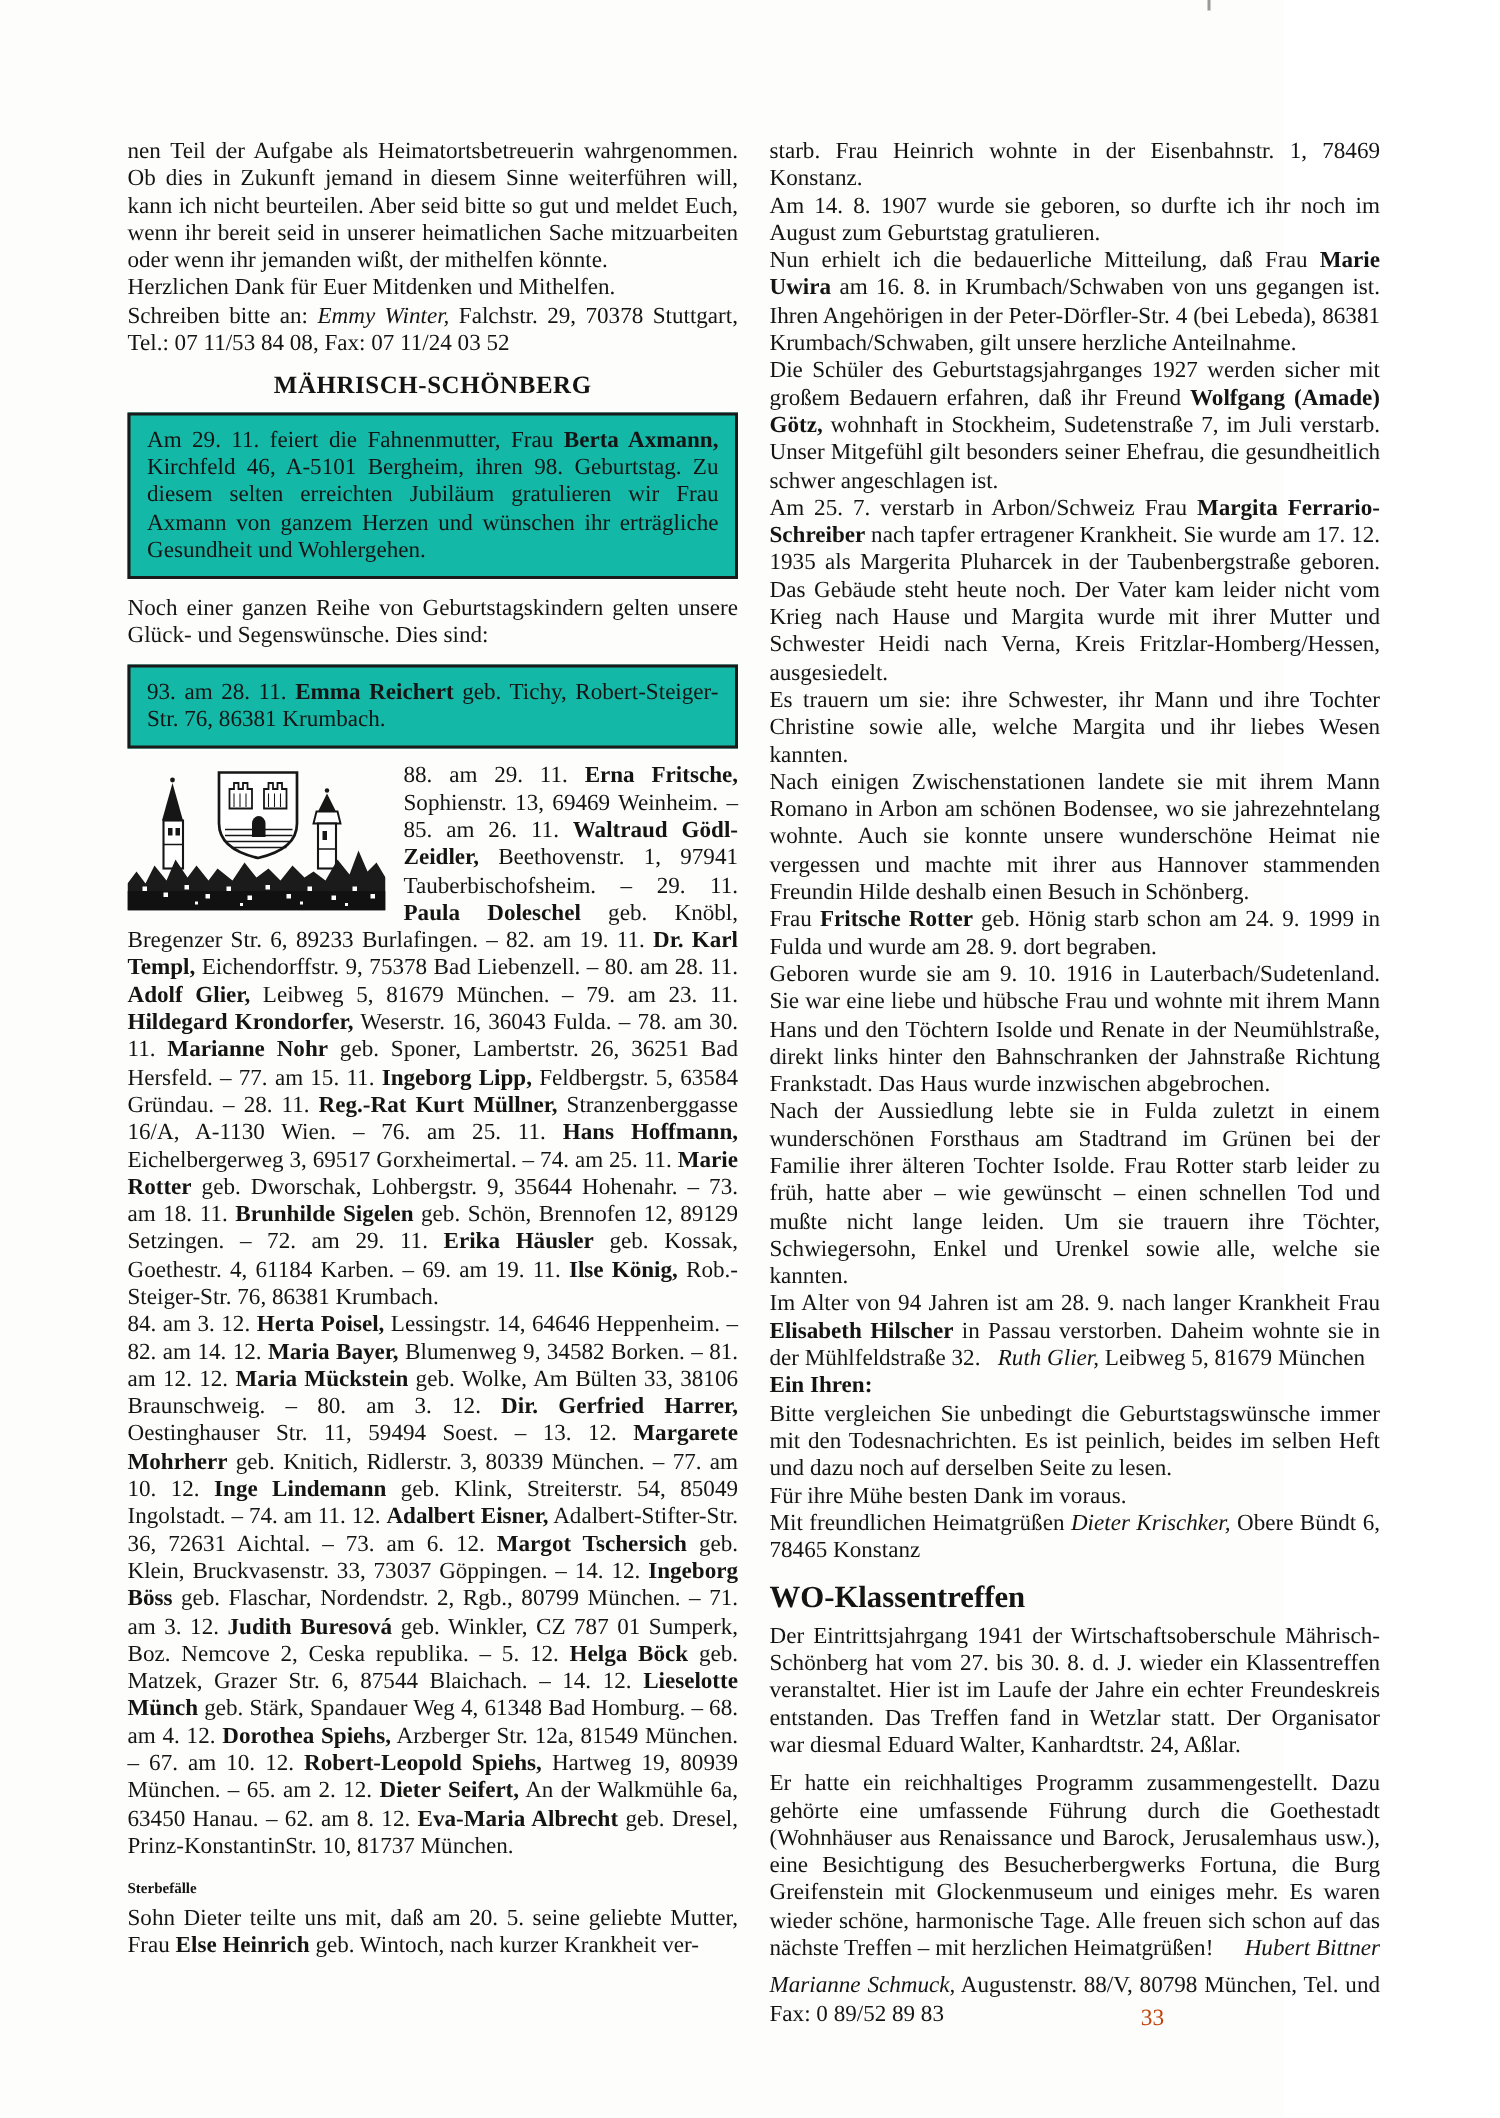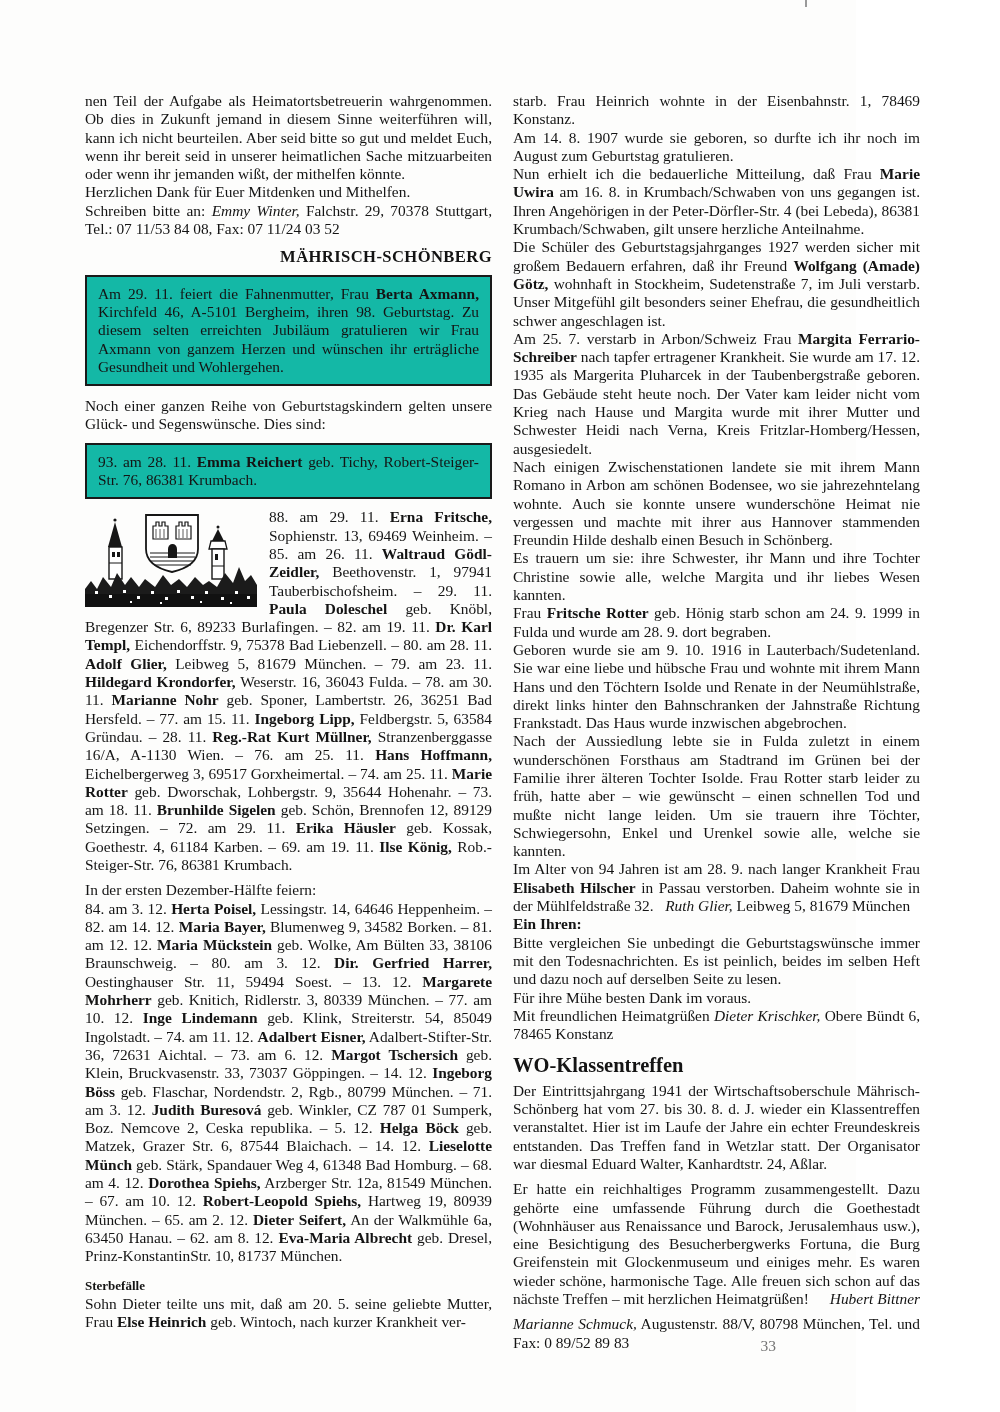--- a/index.html
+++ b/index.html
@@ -11,42 +11,42 @@
     overflow: hidden;
   }
   .page { position: relative; width: 856px; height: 1412px; background: #fdfdfc; }
   .columns {
     position: absolute; left: 85px; top: 92px; width: 836px;
     display: flex; gap: 21px;
   }
   .col { width: 407px; font-size: 15.4px; line-height: 18.3px; }
   .col p { margin: 0; text-align: justify; }
   .section-heading {
-    margin: 10px 0 8px; text-align: right;
+    margin: 10px 0 8px; text-align: center;
     font-size: 16.6px; font-weight: bold; letter-spacing: 0.4px;
   }
   .wo-heading {
     margin: 13px 0 7px; text-align: left;
     font-size: 20.5px; font-weight: bold;
   }
-  .sub-heading { margin: 11px 0 0; font-size: 13px; font-weight: bold; text-align: left; }
+  .sub-heading { margin: 11px 0 0; font-size: 10px; font-weight: bold; text-align: left; }
   .box {
     border: 2px solid #1a1a1a; background: #14b8a6;
     padding: 8px 11px; margin: 2px 0 10px;
   }
   .box-first { margin-top: 3px; margin-bottom: 11px; }
   .box-second { margin-top: 9px; margin-bottom: 9px; }
   .gap-sm { margin-top: 7px !important; }
   .nov-block { margin-top: 2px; }
   .nov-block::after { content: ""; display: block; clear: both; }
   .town-figure { float: left; width: 172px; height: 96px; margin: 3px 12px 1px 0; }
   .sig-right { float: right; }
   .page-number {
     position: absolute; top: 1337px; right: 80px;
-    font-size: 15.5px; color: #737373;
+    font-size: 15.5px; color: #c2410c;
   }
   .scan-artifact { position: absolute; left: 805px; top: 0; width: 2px; height: 7px; background: #9a9a9a; }
   b, i { font-family: inherit; }
 </style>
 </head>
 <body>
 
 <div class="page">
   <div class="scan-artifact"></div>
 
@@ -119,35 +119,34 @@
             <rect x="162" y="85" width="3" height="3" fill="#fff"></rect>
             <rect x="45" y="90" width="2" height="2" fill="#fff"></rect>
             <rect x="75" y="91" width="2" height="2" fill="#fff"></rect>
             <rect x="115" y="90" width="2" height="2" fill="#fff"></rect>
             <rect x="145" y="91" width="2" height="2" fill="#fff"></rect>
           </svg>
         </div>
         <p>88. am 29. 11. <b>Erna Fritsche,</b> Sophienstr. 13, 69469 Weinheim. – 85. am 26. 11. <b>Waltraud Gödl-Zeidler,</b> Beethovenstr. 1, 97941 Tauberbischofsheim. – 29. 11. <b>Paula Doleschel</b> geb. Knöbl, Bregenzer Str. 6, 89233 Burlafingen. – 82. am 19. 11. <b>Dr. Karl Templ,</b> Eichendorffstr. 9, 75378 Bad Liebenzell. – 80. am 28. 11. <b>Adolf Glier,</b> Leibweg 5, 81679 München. – 79. am 23. 11. <b>Hildegard Krondorfer,</b> Weserstr. 16, 36043 Fulda. – 78. am 30. 11. <b>Marianne Nohr</b> geb. Sponer, Lambertstr. 26, 36251 Bad Hersfeld. – 77. am 15. 11. <b>Ingeborg Lipp,</b> Feldbergstr. 5, 63584 Gründau. – 28. 11. <b>Reg.-Rat Kurt Müllner,</b> Stranzenberggasse 16/A, A-1130 Wien. – 76. am 25. 11. <b>Hans Hoffmann,</b> Eichelbergerweg 3, 69517 Gorxheimertal. – 74. am 25. 11. <b>Marie Rotter</b> geb. Dworschak, Lohbergstr. 9, 35644 Hohenahr. – 73. am 18. 11. <b>Brunhilde Sigelen</b> geb. Schön, Brennofen 12, 89129 Setzingen. – 72. am 29. 11. <b>Erika Häusler</b> geb. Kossak, Goethestr. 4, 61184 Karben. – 69. am 19. 11. <b>Ilse König,</b> Rob.-Steiger-Str. 76, 86381 Krumbach.</p>
       </div>
 
-      <p class="gap-sm">In der ersten Dezember-Hälfte feiern:</p>
       <p>84. am 3. 12. <b>Herta Poisel,</b> Lessingstr. 14, 64646 Heppenheim. – 82. am 14. 12. <b>Maria Bayer,</b> Blumenweg 9, 34582 Borken. – 81. am 12. 12. <b>Maria Mückstein</b> geb. Wolke, Am Bülten 33, 38106 Braunschweig. – 80. am 3. 12. <b>Dir. Gerfried Harrer,</b> Oestinghauser Str. 11, 59494 Soest. – 13. 12. <b>Margarete Mohrherr</b> geb. Knitich, Ridlerstr. 3, 80339 München. – 77. am 10. 12. <b>Inge Lindemann</b> geb. Klink, Streiterstr. 54, 85049 Ingolstadt. – 74. am 11. 12. <b>Adalbert Eisner,</b> Adalbert-Stifter-Str. 36, 72631 Aichtal. – 73. am 6. 12. <b>Margot Tschersich</b> geb. Klein, Bruckvasenstr. 33, 73037 Göppingen. – 14. 12. <b>Ingeborg Böss</b> geb. Flaschar, Nordendstr. 2, Rgb., 80799 München. – 71. am 3. 12. <b>Judith Buresová</b> geb. Winkler, CZ 787 01 Sumperk, Boz. Nemcove 2, Ceska republika. – 5. 12. <b>Helga Böck</b> geb. Matzek, Grazer Str. 6, 87544 Blaichach. – 14. 12. <b>Lieselotte Münch</b> geb. Stärk, Spandauer Weg 4, 61348 Bad Homburg. – 68. am 4. 12. <b>Dorothea Spiehs,</b> Arzberger Str. 12a, 81549 München. – 67. am 10. 12. <b>Robert-Leopold Spiehs,</b> Hartweg 19, 80939 München. – 65. am 2. 12. <b>Dieter Seifert,</b> An der Walkmühle 6a, 63450 Hanau. – 62. am 8. 12. <b>Eva-Maria Albrecht</b> geb. Dresel, Prinz-KonstantinStr. 10, 81737 München.</p>
 
       <h3 class="sub-heading">Sterbefälle</h3>
       <p>Sohn Dieter teilte uns mit, daß am 20. 5. seine geliebte Mutter, Frau <b>Else Heinrich</b> geb. Wintoch, nach kurzer Krankheit ver-</p>
     </div>
 
     <div class="col">
       <p>starb. Frau Heinrich wohnte in der Eisenbahnstr. 1, 78469 Konstanz.</p>
       <p>Am 14. 8. 1907 wurde sie geboren, so durfte ich ihr noch im August zum Geburtstag gratulieren.</p>
       <p>Nun erhielt ich die bedauerliche Mitteilung, daß Frau <b>Marie Uwira</b> am 16. 8. in Krumbach/Schwaben von uns gegangen ist. Ihren Angehörigen in der Peter-Dörfler-Str. 4 (bei Lebeda), 86381 Krumbach/Schwaben, gilt unsere herzliche Anteilnahme.</p>
       <p>Die Schüler des Geburtstagsjahrganges 1927 werden sicher mit großem Bedauern erfahren, daß ihr Freund <b>Wolfgang (Amade) Götz,</b> wohnhaft in Stockheim, Sudetenstraße 7, im Juli verstarb. Unser Mitgefühl gilt besonders seiner Ehefrau, die gesundheitlich schwer angeschlagen ist.</p>
       <p>Am 25. 7. verstarb in Arbon/Schweiz Frau <b>Margita Ferrario-Schreiber</b> nach tapfer ertragener Krankheit. Sie wurde am 17. 12. 1935 als Margerita Pluharcek in der Taubenbergstraße geboren. Das Gebäude steht heute noch. Der Vater kam leider nicht vom Krieg nach Hause und Margita wurde mit ihrer Mutter und Schwester Heidi nach Verna, Kreis Fritzlar-Homberg/Hessen, ausgesiedelt.</p>
+      <p>Es trauern um sie: ihre Schwester, ihr Mann und ihre Tochter Christine sowie alle, welche Margita und ihr liebes Wesen kannten.</p>
       <p>Nach einigen Zwischenstationen landete sie mit ihrem Mann Romano in Arbon am schönen Bodensee, wo sie jahrezehntelang wohnte. Auch sie konnte unsere wunderschöne Heimat nie vergessen und machte mit ihrer aus Hannover stammenden Freundin Hilde deshalb einen Besuch in Schönberg.</p>
-      <p>Es trauern um sie: ihre Schwester, ihr Mann und ihre Tochter Christine sowie alle, welche Margita und ihr liebes Wesen kannten.</p>
       <p>Frau <b>Fritsche Rotter</b> geb. Hönig starb schon am 24. 9. 1999 in Fulda und wurde am 28. 9. dort begraben.</p>
       <p>Geboren wurde sie am 9. 10. 1916 in Lauterbach/Sudetenland. Sie war eine liebe und hübsche Frau und wohnte mit ihrem Mann Hans und den Töchtern Isolde und Renate in der Neumühlstraße, direkt links hinter den Bahnschranken der Jahnstraße Richtung Frankstadt. Das Haus wurde inzwischen abgebrochen.</p>
       <p>Nach der Aussiedlung lebte sie in Fulda zuletzt in einem wunderschönen Forsthaus am Stadtrand im Grünen bei der Familie ihrer älteren Tochter Isolde. Frau Rotter starb leider zu früh, hatte aber – wie gewünscht – einen schnellen Tod und mußte nicht lange leiden. Um sie trauern ihre Töchter, Schwiegersohn, Enkel und Urenkel sowie alle, welche sie kannten.</p>
       <p>Im Alter von 94 Jahren ist am 28. 9. nach langer Krankheit Frau <b>Elisabeth Hilscher</b> in Passau verstorben. Daheim wohnte sie in der Mühlfeldstraße 32.&nbsp;&nbsp;&nbsp;<i>Ruth Glier,</i> Leibweg 5, 81679 München</p>
       <p style="font-weight:bold">Ein Ihren:</p>
       <p>Bitte vergleichen Sie unbedingt die Geburtstagswünsche immer mit den Todesnachrichten. Es ist peinlich, beides im selben Heft und dazu noch auf derselben Seite zu lesen.</p>
       <p>Für ihre Mühe besten Dank im voraus.</p>
       <p>Mit freundlichen Heimatgrüßen <i>Dieter Krischker,</i> Obere Bündt 6, 78465 Konstanz</p>
 
       <h2 class="wo-heading">WO-Klassentreffen</h2>

